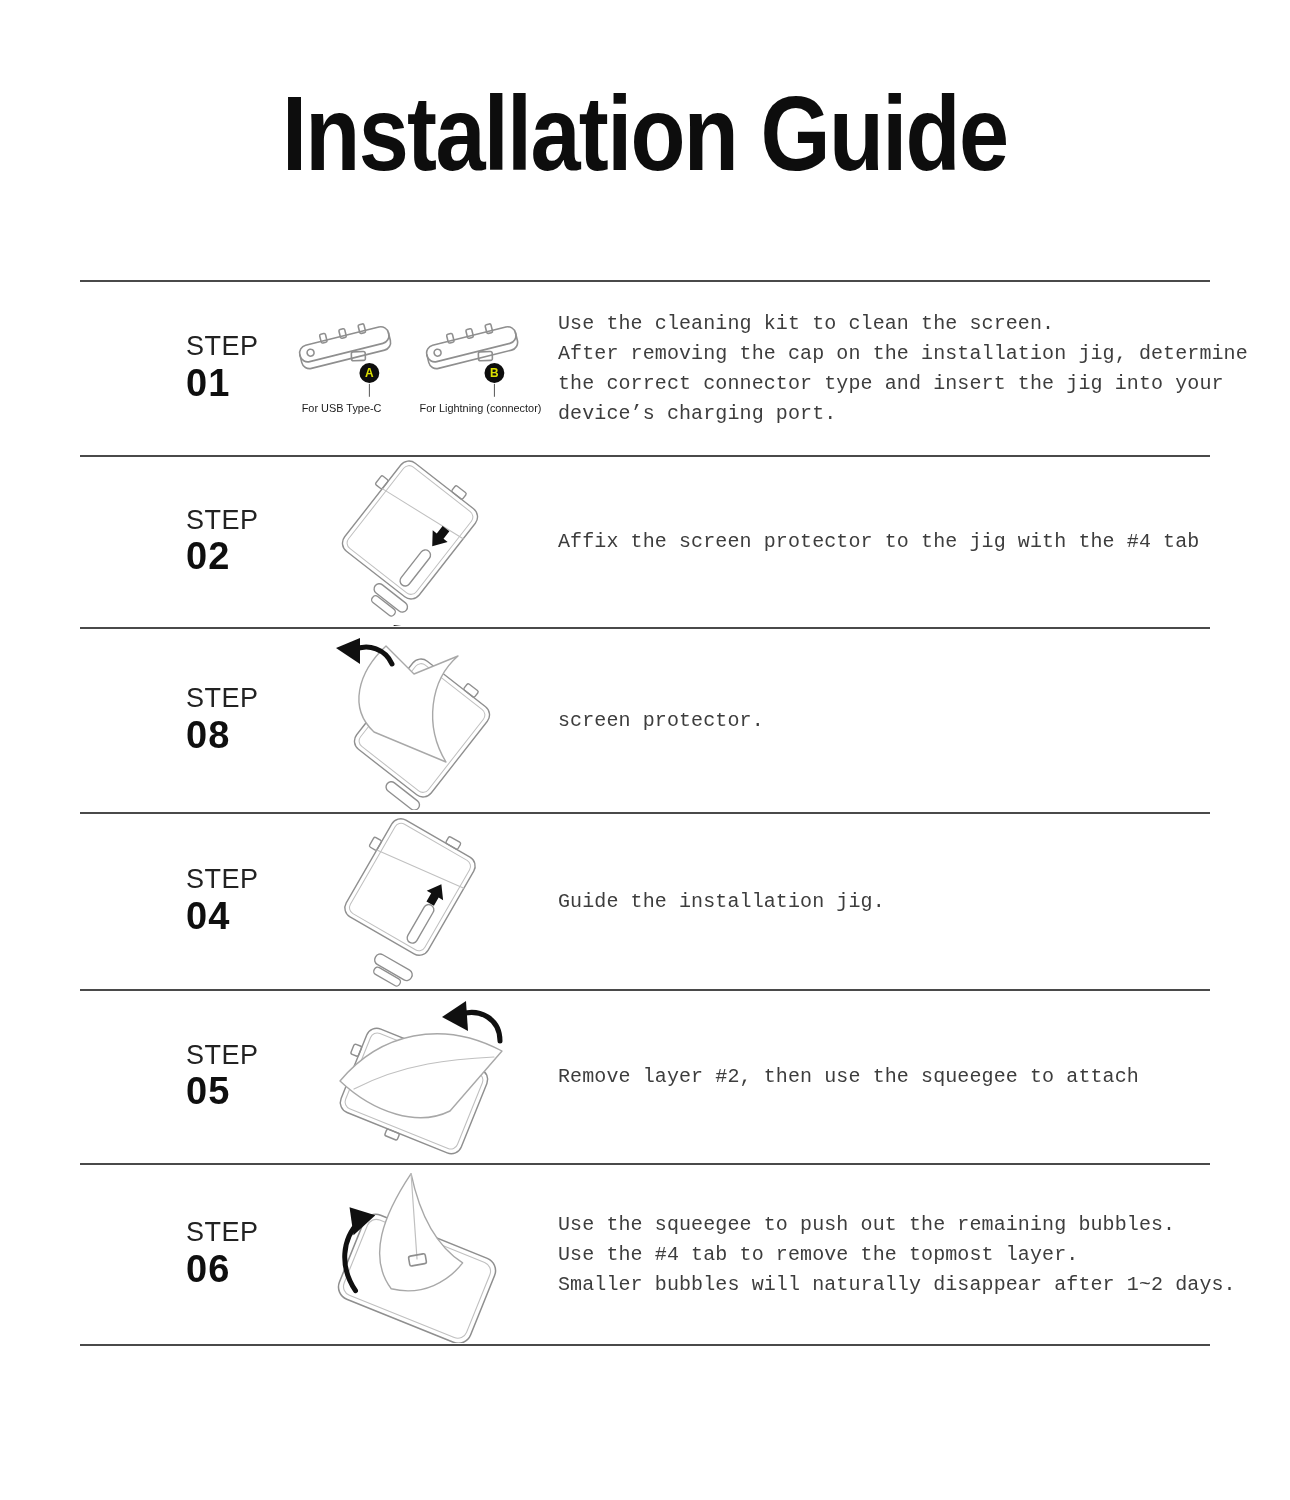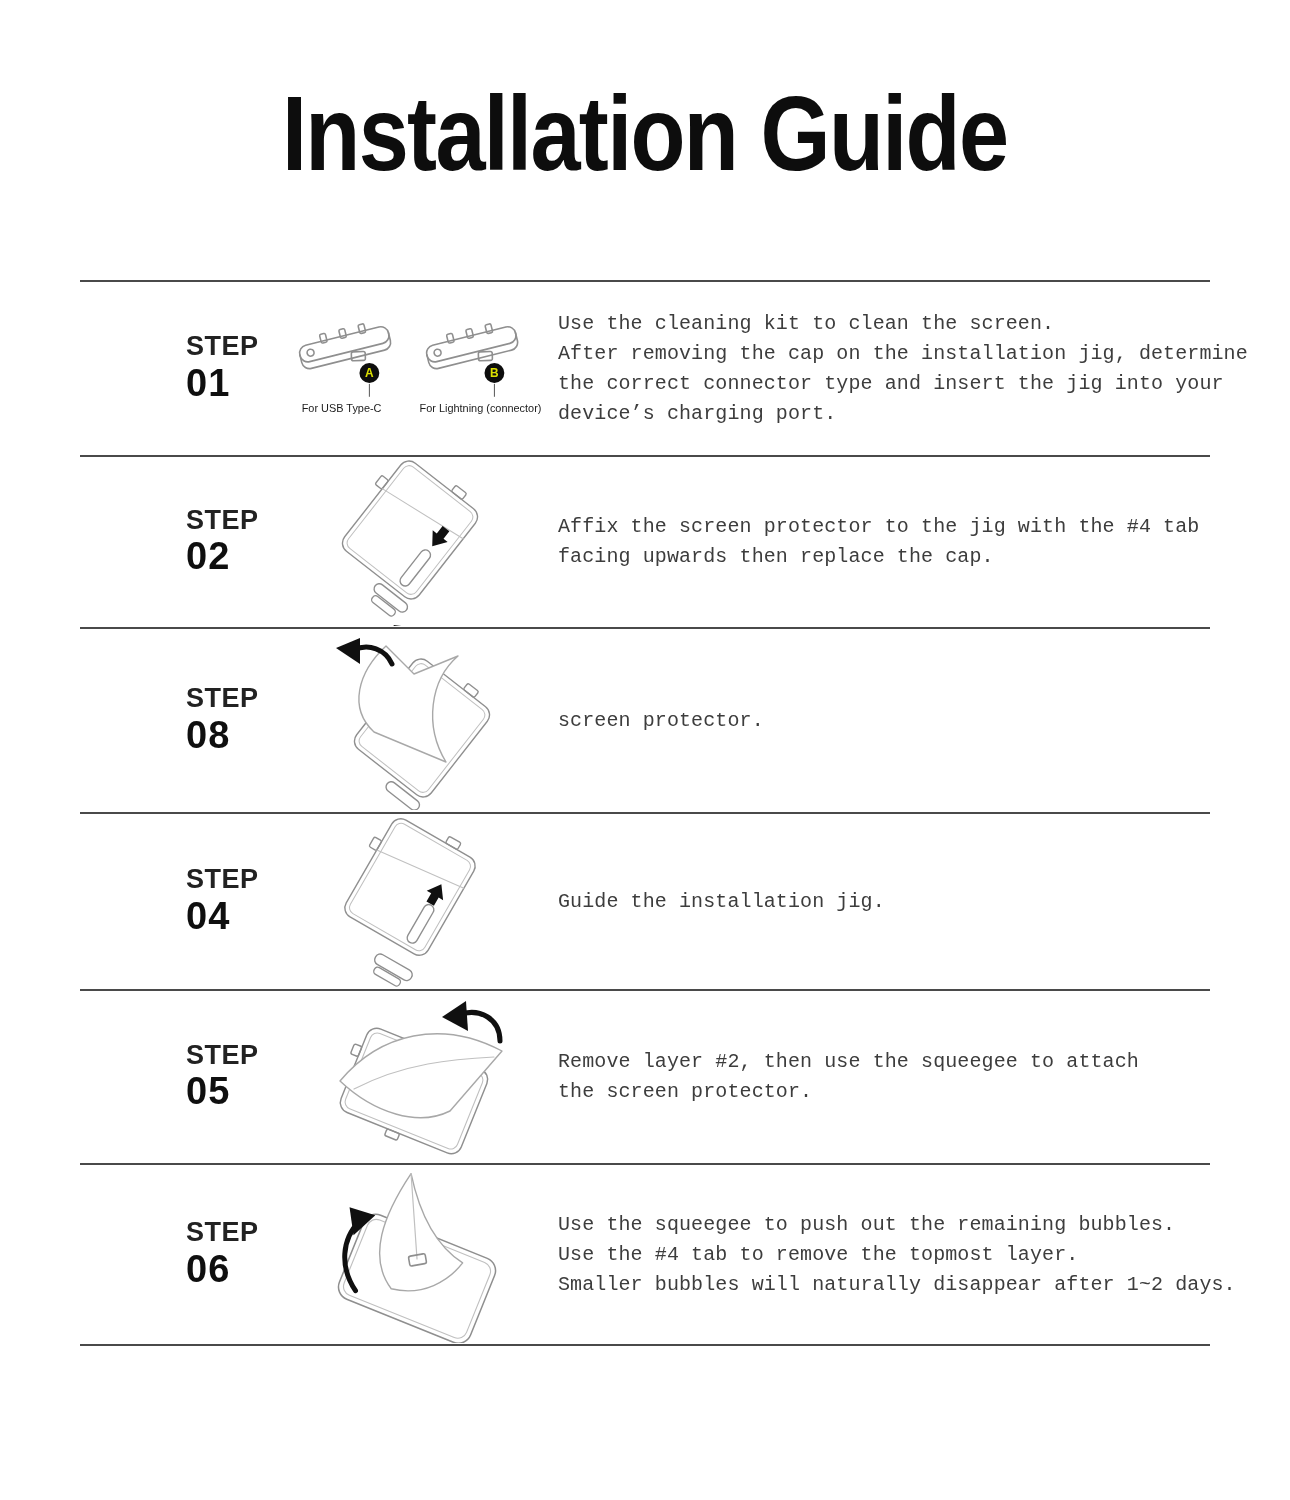--- a/index.html
+++ b/index.html
@@ -38,21 +38,21 @@
   .row-4 { height: 177px; }
   .row-5 { height: 174px; }
   .row-6 { height: 183px; }
   .step-label {
     margin-left: 106px;
     width: 104px;
     flex: 0 0 auto;
   }
   .step-word {
     font-size: 27px;
-    font-weight: 700;
+    font-weight: 400;
     color: #222222;
     letter-spacing: 0.5px;
     line-height: 1.1;
   }
   .step-number {
     font-size: 38px;
     font-weight: bold;
     color: #0f0f0f;
     line-height: 1.1;
     margin-top: 1px;
@@ -156,21 +156,20 @@
             <path class="arrow-fill" d="M-5,13 L-5,2 L-11,2 L0,-13 L11,2 L5,2 L5,13 Z"></path>
           </g>
           <g transform="translate(66,100) rotate(-85)">
             <path class="arrow-fill" d="M-5,13 L-5,2 L-11,2 L0,-13 L11,2 L5,2 L5,13 Z"></path>
           </g>
         </g>
       </svg>
     </div>
     <div class="step-text">
       <div class="line">Affix the screen protector to the jig with the #4 tab</div>
-      <div class="line">facing upwards then replace the cap.</div>
     </div>
   </div>
 
   <div class="row row-3">
     <div class="step-label">
       <div class="step-word">STEP</div>
       <div class="step-number">08</div>
     </div>
     <div class="step-illo">
       <svg width="250" height="178" viewBox="0 0 250 178">
@@ -235,21 +234,20 @@
           <rect class="lineart" x="-12" y="50" width="15" height="8" rx="2"></rect>
         </g>
         <path class="lineart-film" d="M46,88 C86,40 148,26 208,58 L156,118 C124,134 80,120 46,88 Z"></path>
         <path class="lineart-light" d="M60,96 C110,70 160,66 200,64"></path>
         <path class="arrow-curve" d="M206,48 C206,26 186,14 164,22"></path>
         <polygon class="arrow-fill" points="172,8 148,24 174,38"></polygon>
       </svg>
     </div>
     <div class="step-text">
       <div class="line">Remove layer #2, then use the squeegee to attach</div>
-      <div class="line">the screen protector.</div>
     </div>
   </div>
 
   <div class="row row-6">
     <div class="step-label">
       <div class="step-word">STEP</div>
       <div class="step-number">06</div>
     </div>
     <div class="step-illo">
       <svg width="260" height="176" viewBox="0 0 260 176">

